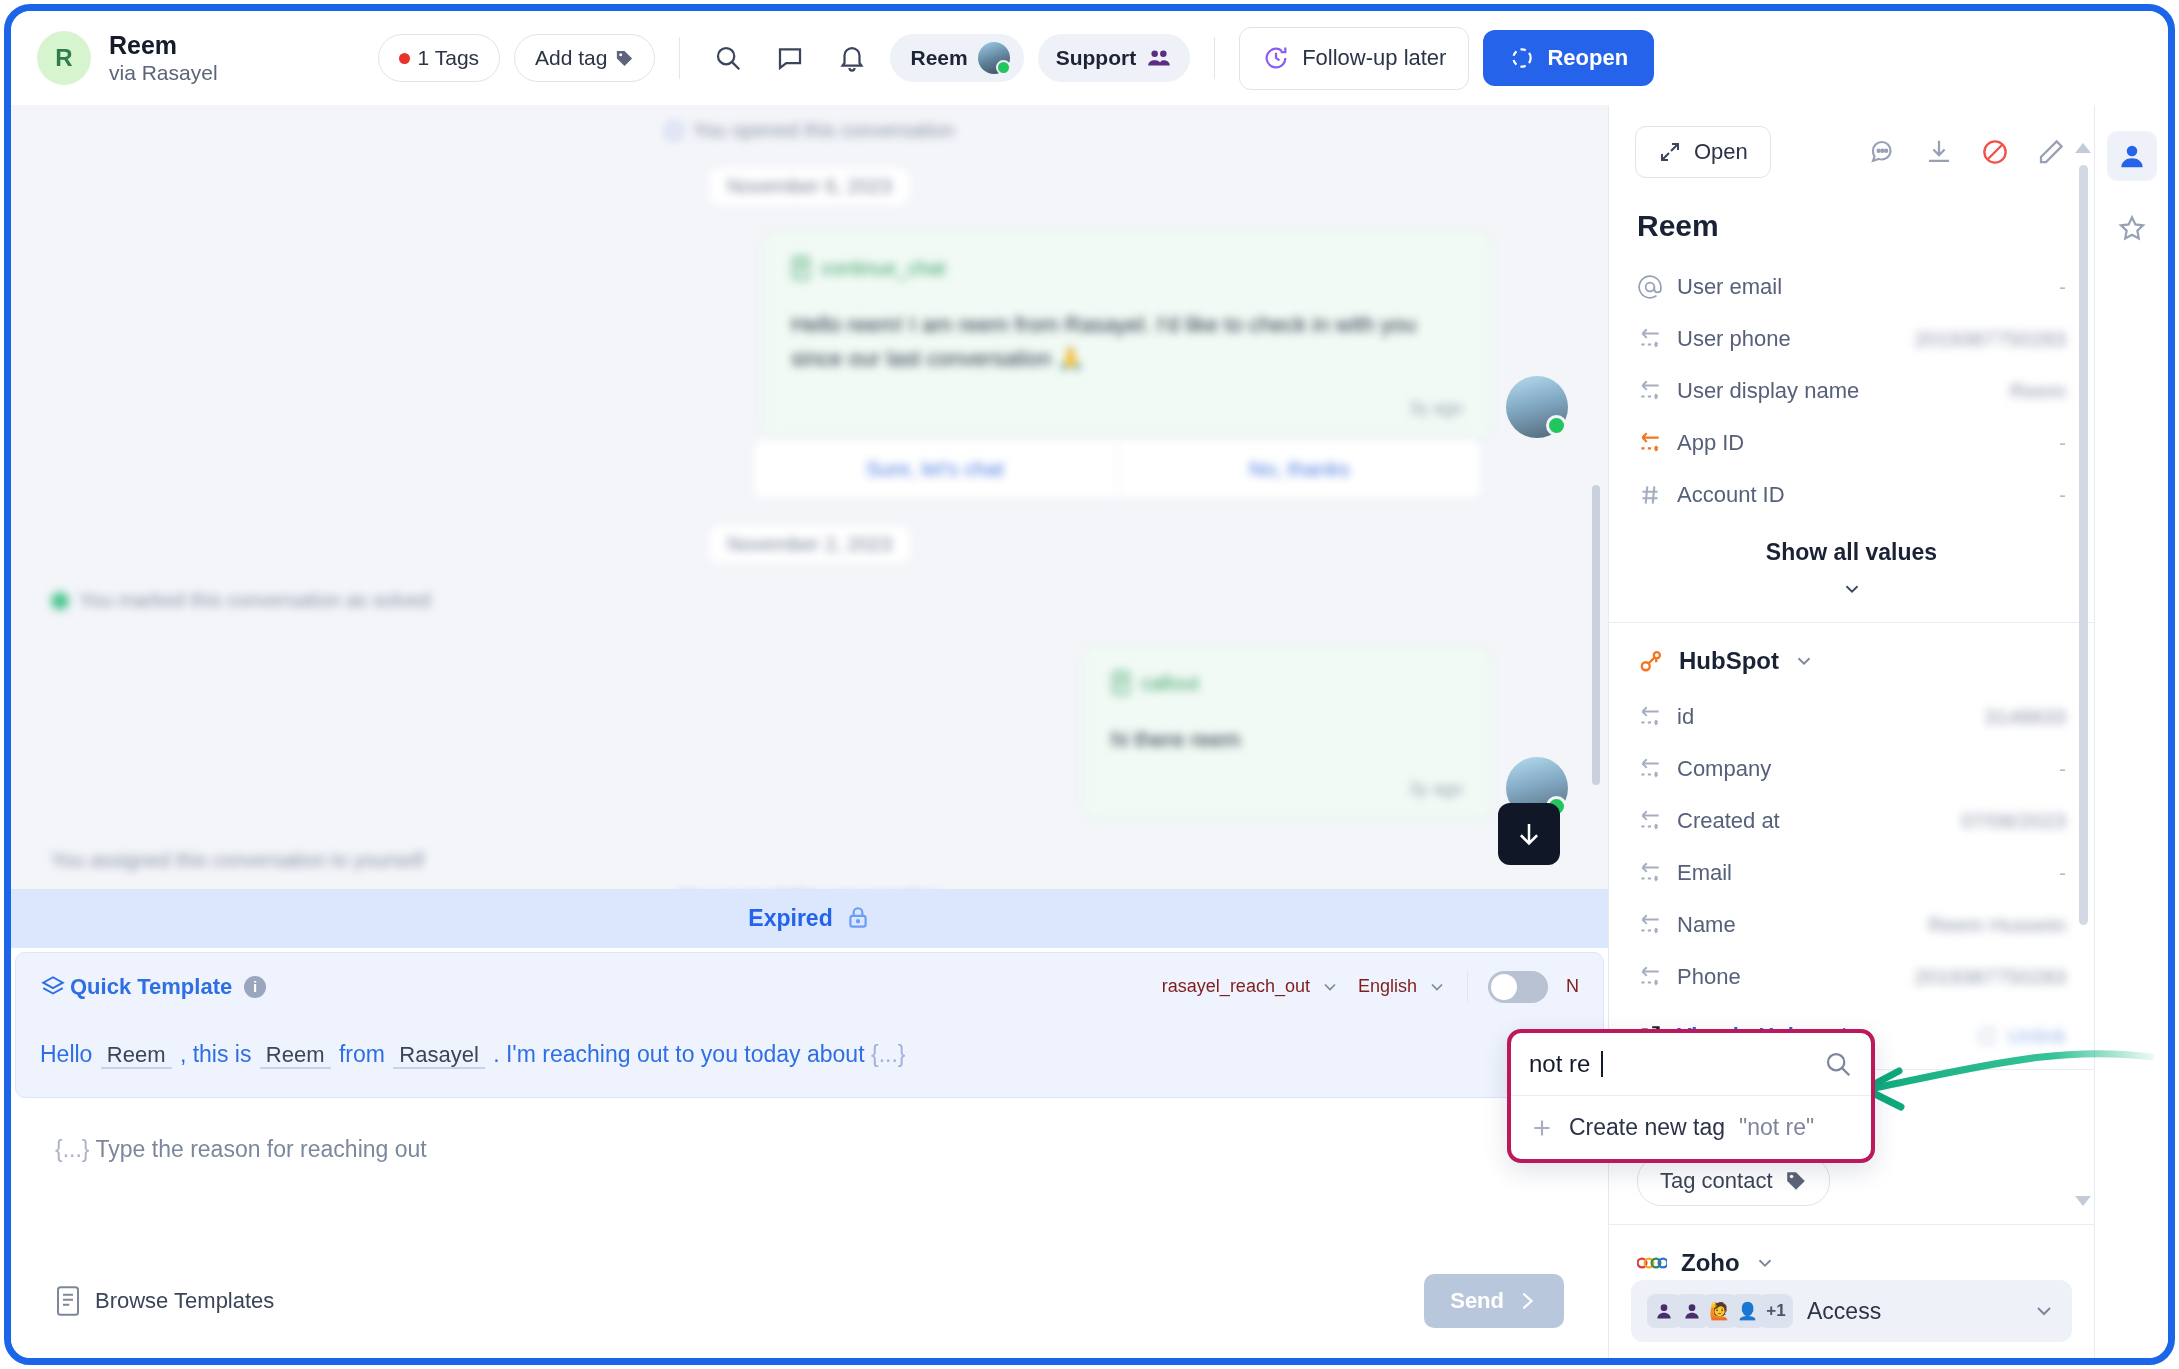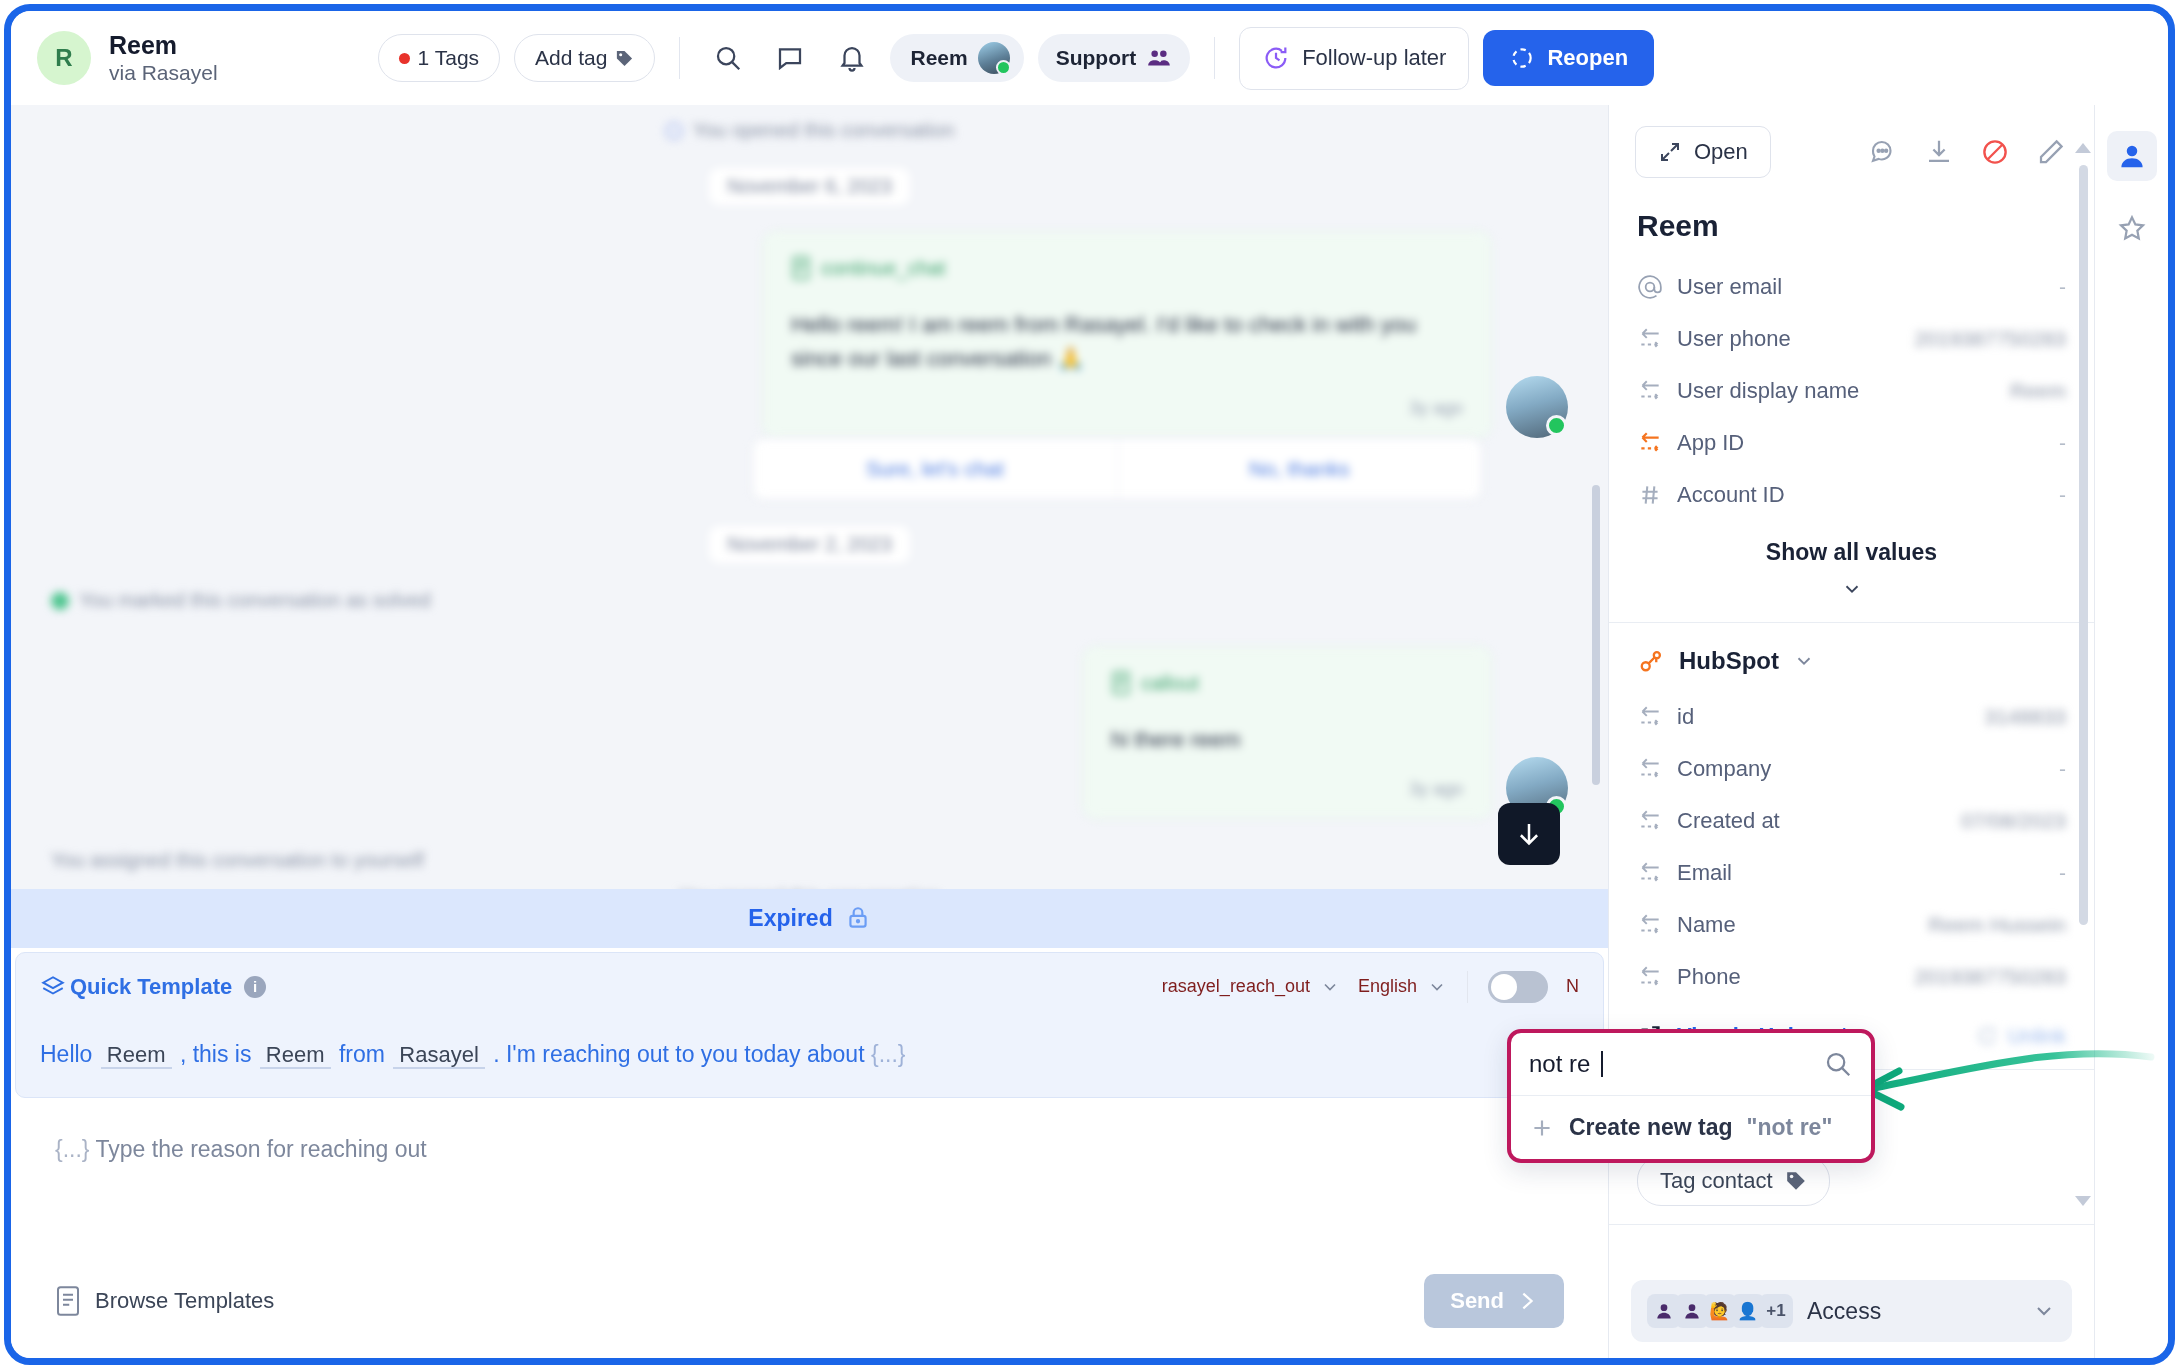--- a/index.html
+++ b/index.html
@@ -208,21 +208,21 @@
   
   .popover { position:absolute; left:1496px; top:1018px; width:368px;
      background:#fff; border:4px solid #be185d; border-radius:14px;
      box-shadow:0 8px 26px rgba(20,40,80,.13); z-index:40; overflow:hidden; }
   .pop-input { display:flex; align-items:center; padding:16px 18px; gap:10px; }
   .pop-input .txt { font-size:24px; color:#151b2d; }
   .caret { display:inline-block; width:2px; height:26px; background:#151b2d;
      margin-left:1px; }
   .pop-hr { height:1px; background:#e9edf3; }
   .pop-row { display:flex; align-items:center; gap:14px; padding:18px 18px;
-     font-size:23px; color:#2b3347; cursor:pointer;font-weight:bold; }
+     font-size:23px; color:#2b3347; cursor:pointer; }
   .pop-row .q { color:#7d879c; }
 
   .arrow-ann { position:absolute; left:1848px; top:1026px; z-index:39; }
 
   svg { display:block; }
 </style>
 </head>
 <body>
 
 <div id="frame">
@@ -704,20 +704,36 @@
         <span>
           <svg width="22" height="22" viewBox="0 0 20 20">
                 <path d="M2 2h8l8 8-8 8-8-8V2z" fill="#5b6478"></path>
                 <circle cx="6" cy="6" r="1.6" fill="#fff"></circle>
               </svg>
         </span>
       </div>
 
       <div class="hr"></div>
 
+      <div class="secthead">
+        <span>
+          <svg width="30" height="20" viewBox="0 0 30 20">
+                <circle cx="5" cy="10" r="4.4" fill="none" stroke="#e03a3e" stroke-width="2.2"></circle>
+                <circle cx="12" cy="10" r="4.4" fill="none" stroke="#f5a623" stroke-width="2.2"></circle>
+                <circle cx="19" cy="10" r="4.4" fill="none" stroke="#2d8f47" stroke-width="2.2"></circle>
+                <circle cx="26" cy="10" r="4.4" fill="none" stroke="#2a6fd6" stroke-width="2.2"></circle>
+              </svg>
+        </span>
+        <span>Zoho</span>
+        <span>
+          <svg width="22" height="22" viewBox="0 0 24 24" fill="none" stroke="#7d879c" stroke-width="2">
+                <path d="M6 9l6 6 6-6"></path>
+              </svg>
+        </span>
+      </div>
 
       <div class="accessbar">
         <div class="stack">
           <span>
             <svg width="20" height="20" viewBox="0 0 24 24" fill="#4a2b6b">
                   <circle cx="12" cy="8" r="4"></circle>
                   <path d="M4 21c0-4.4 3.6-7 8-7s8 2.6 8 7H4z"></path>
                 </svg>
           </span>
           <span>

